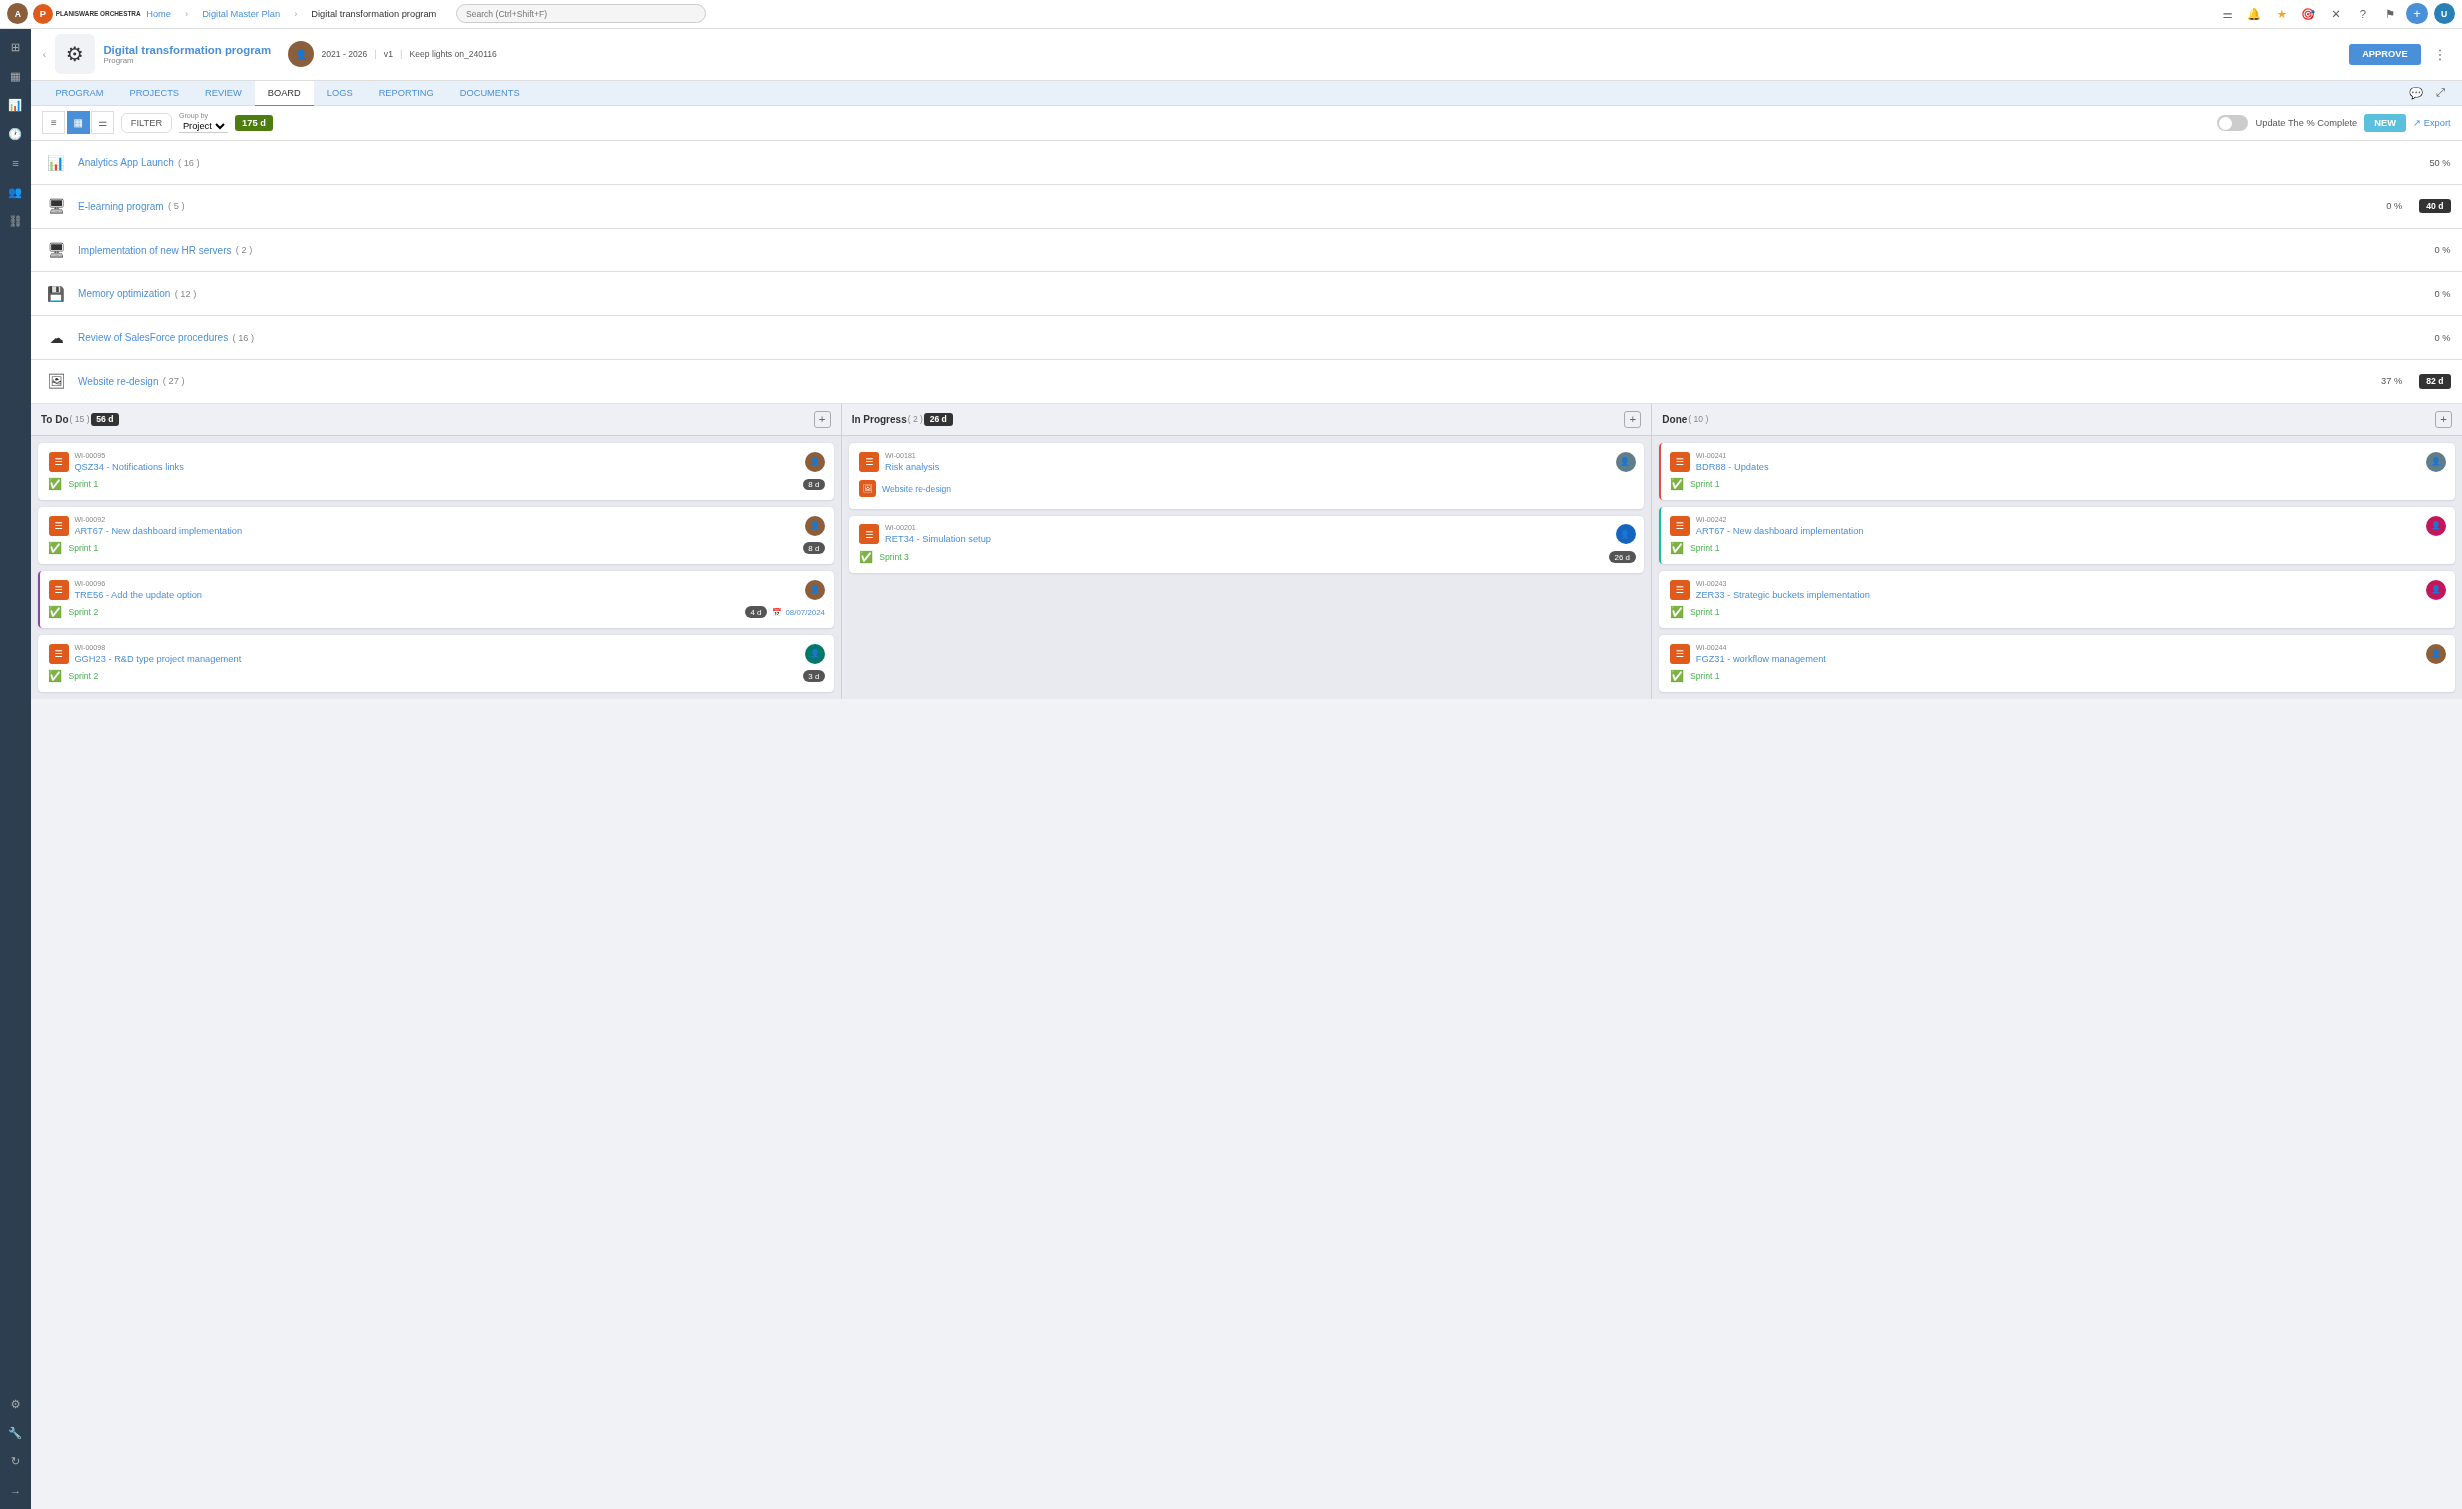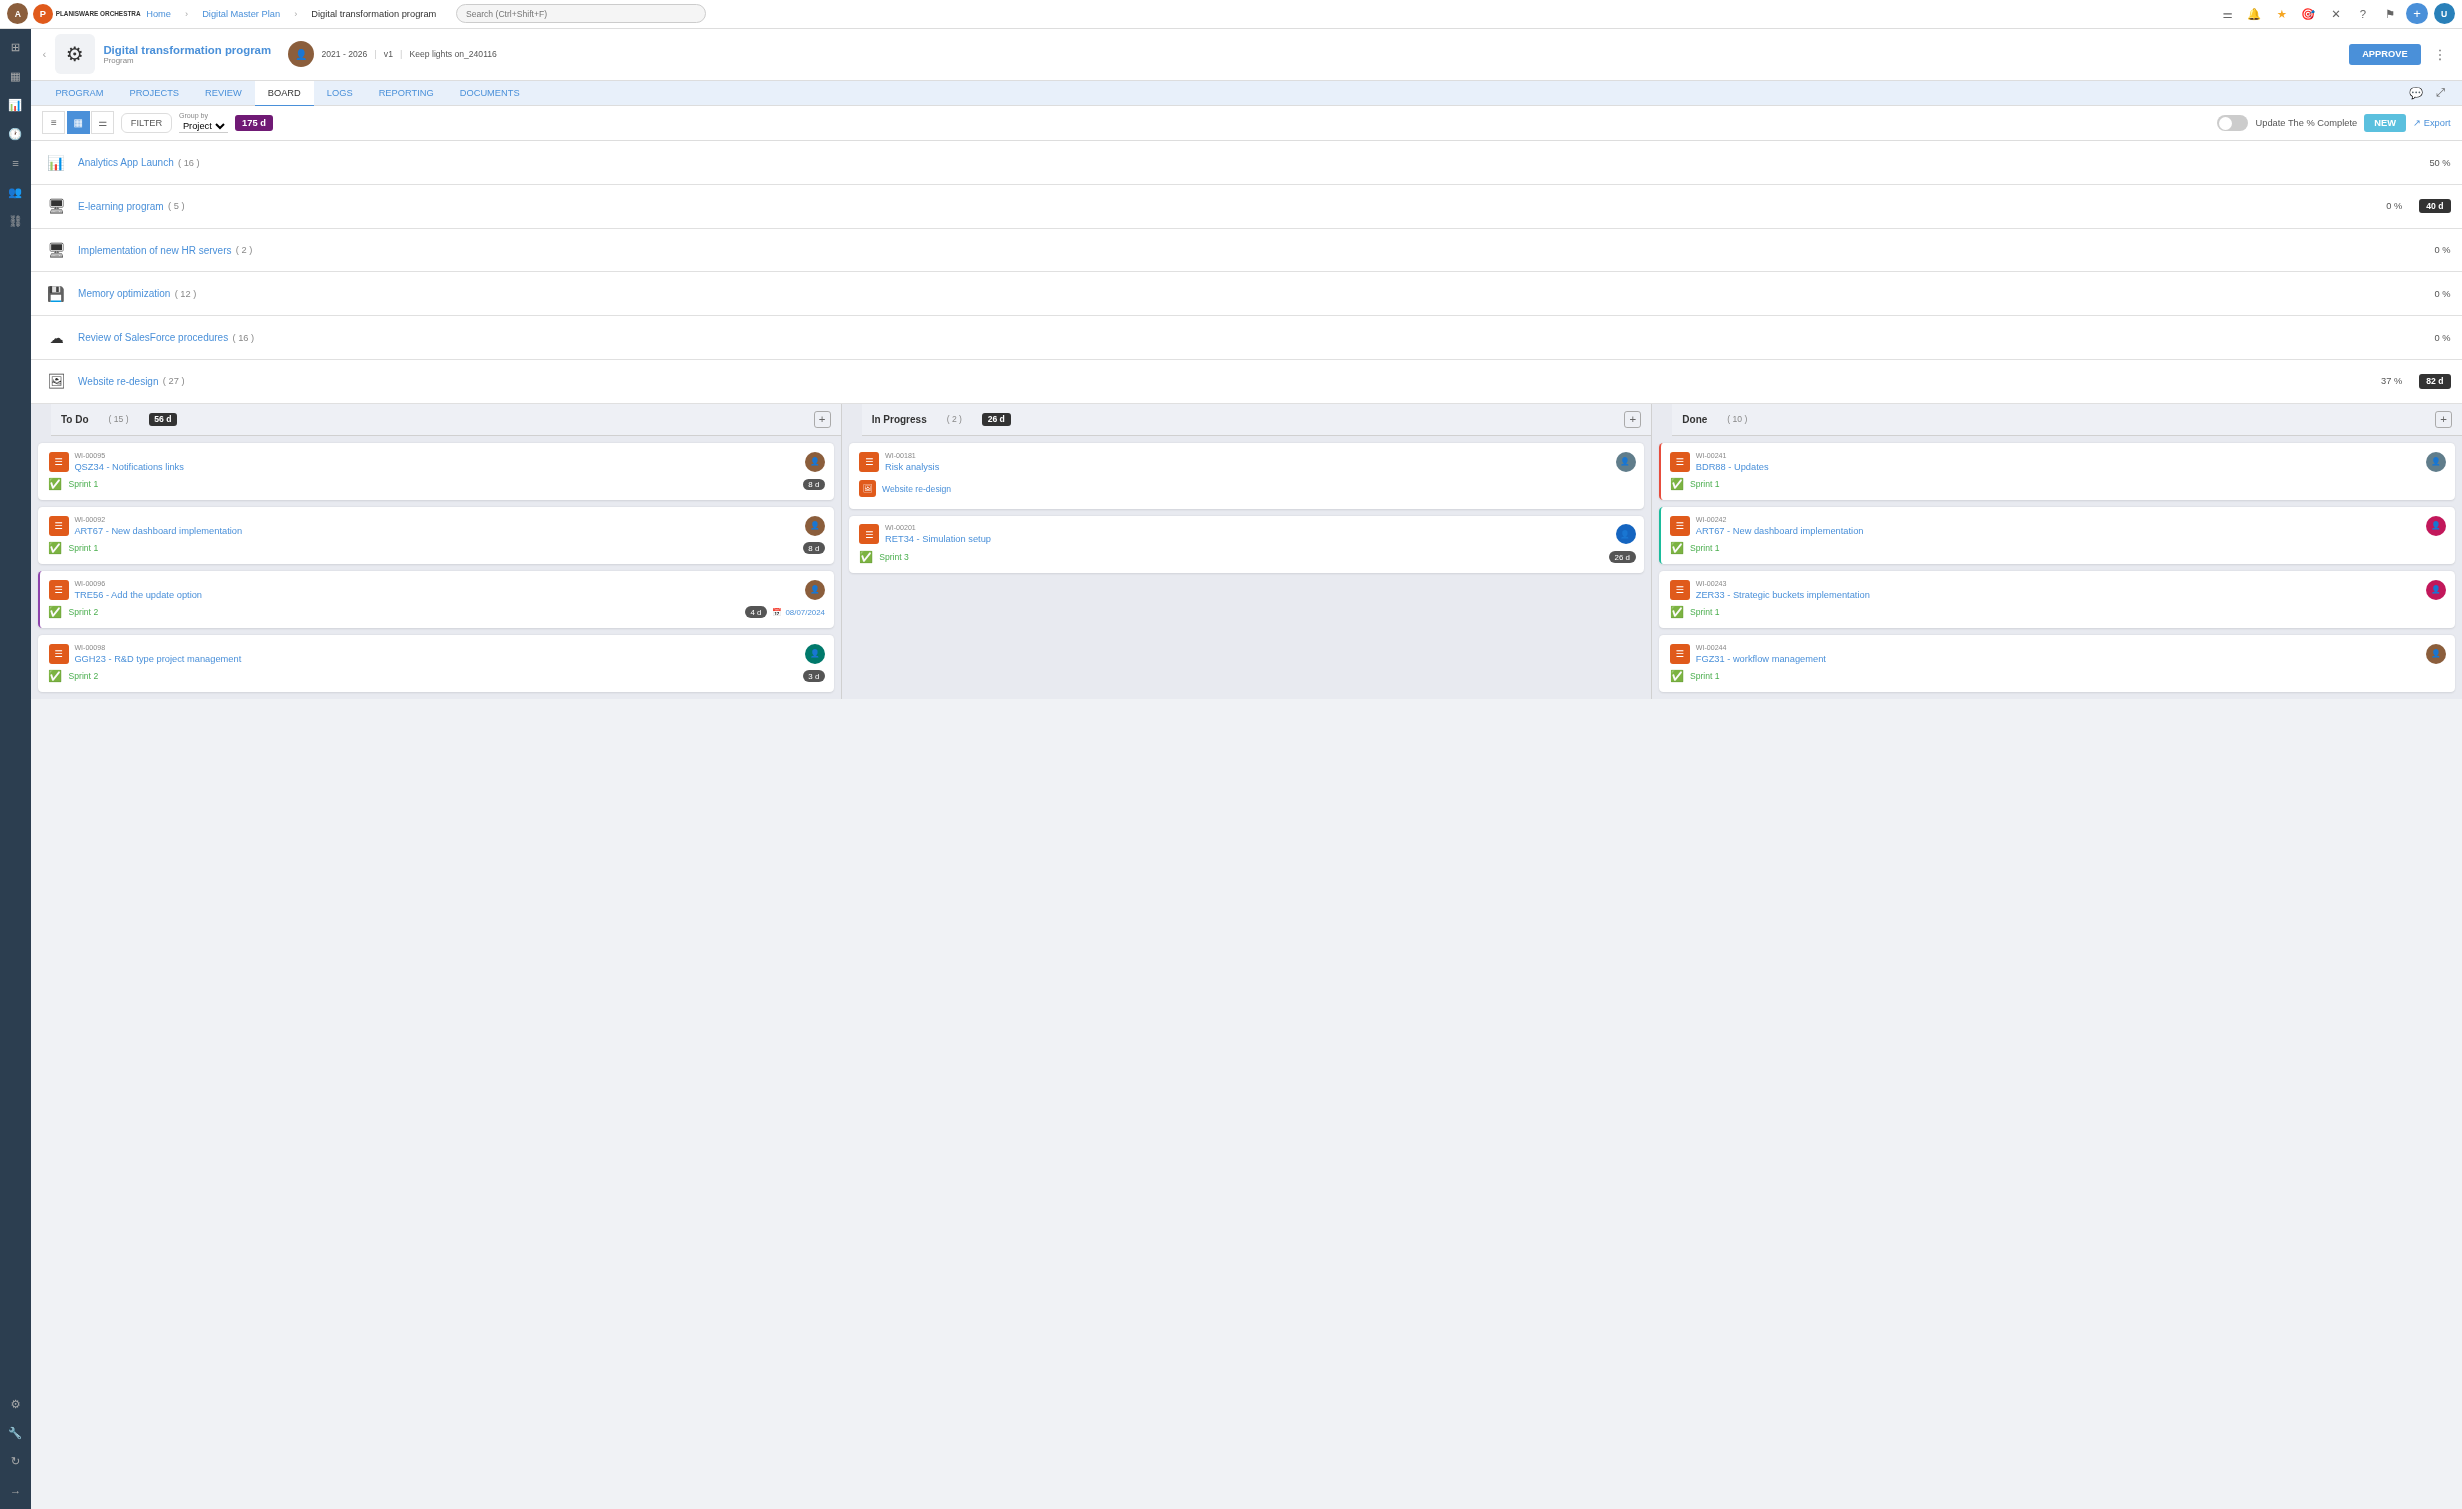--- a/index.html
+++ b/index.html
@@ -65,21 +65,21 @@
       background: #fff; border-bottom: 0.7px solid #ddd;
       display: flex; align-items: center; padding: 5.7px 11.4px; gap: 7.1px;
     }
     .view-toggle { display: flex; gap: 1.4px; }
     .view-btn { width: 23px; height: 23px; border: 0.7px solid #ddd; background: none; cursor: pointer; display: flex; align-items: center; justify-content: center; font-size: 10px; color: #666; }
     .view-btn.active { background: #4a90d9; color: #fff; border-color: #4a90d9; }
     .filter-btn { display: flex; align-items: flex-end; gap: 4.3px; padding: 4.3px 8.6px; border: 0.7px solid #ddd; background: none; cursor: pointer; font-size: 9.3px; color: #555; border-radius: 6px; }
     .group-select { display: flex; flex-direction: column; font-size: 7.9px; }
     .group-select label { color: #888; font-size: 7.1px; }
     .group-select select { border: none; border-bottom: 0.7px solid #ccc; font-size: 9.3px; background: none; cursor: pointer; }
-    .days-badge { background: #701a75; color: #fff; border-radius: 2.9px; padding: 2.9px 7.1px; font-size: 9.3px; font-weight: 600; text-align: right; }
+    .days-badge { background: #4d7c0f; color: #fff; border-radius: 2.9px; padding: 2.9px 7.1px; font-size: 9.3px; font-weight: 600; text-align: right; }
     .toolbar-right { margin-left: auto; display: flex; align-items: center; gap: 7.1px; }
     .toggle-switch { position: relative; width: 31px; height: 15.7px; }
     .toggle-switch input { opacity: 0; width: 0; height: 0; }
     .toggle-slider { position: absolute; top: 0; left: 0; right: 0; bottom: 0; background: #ccc; border-radius: 15.7px; cursor: pointer; }
     .toggle-slider:before { content: ''; position: absolute; width: 13px; height: 13px; left: 1.4px; top: 1.4px; background: #fff; border-radius: 50%; }
     .update-label { font-size: 9.3px; color: #555; }
     .new-btn { background: #5bc0de; color: #fff; border: none; border-radius: 2.9px; padding: 4.3px 10px; font-size: 9.3px; font-weight: 600; cursor: pointer; }
     .export-btn { display: flex; align-items: center; gap: 2.9px; color: #4a90d9; border: none; background: none; cursor: pointer; font-size: 9.3px; }
 
     
@@ -101,21 +101,21 @@
     .kanban-container {
       display: flex; gap: 0; padding: 0; background: #e8eaf0;
     }
     .kanban-col {
       flex: 1; min-width: 0; border-right: 0.7px solid #d0d0d0;
       display: flex; flex-direction: column;
     }
     .kanban-col:last-child { border-right: none; }
     .kanban-header {
       display: flex; align-items: center; padding: 7.1px 10px;
-      background: #eef0f5; border-bottom: 0.7px solid #d0d0d0; gap: 20px; margin-left: 20px;
+      background: #eef0f5; border-bottom: 0.7px solid #d0d0d0; gap: 1px;
     }
     .kanban-title { font-size: 10px; font-weight: 600; color: #333; }
     .kanban-count { color: #888; font-size: 8.6px; }
     .kanban-days { background: #333; color: #fff; border-radius: 2.9px; padding: 1.4px 5.7px; font-size: 8.6px; font-weight: 600; }
     .kanban-add { margin-left: auto; width: 17px; height: 17px; border: 0.7px solid #aaa; border-radius: 2.9px; background: none; cursor: pointer; font-size: 11.4px; color: #666; display: flex; align-items: center; justify-content: center; }
     .kanban-cards { padding: 7.1px; display: flex; flex-direction: column; gap: 7.1px; }
 
     
     .card {
       background: #fff; border-radius: 4.3px; padding: 8.6px;

